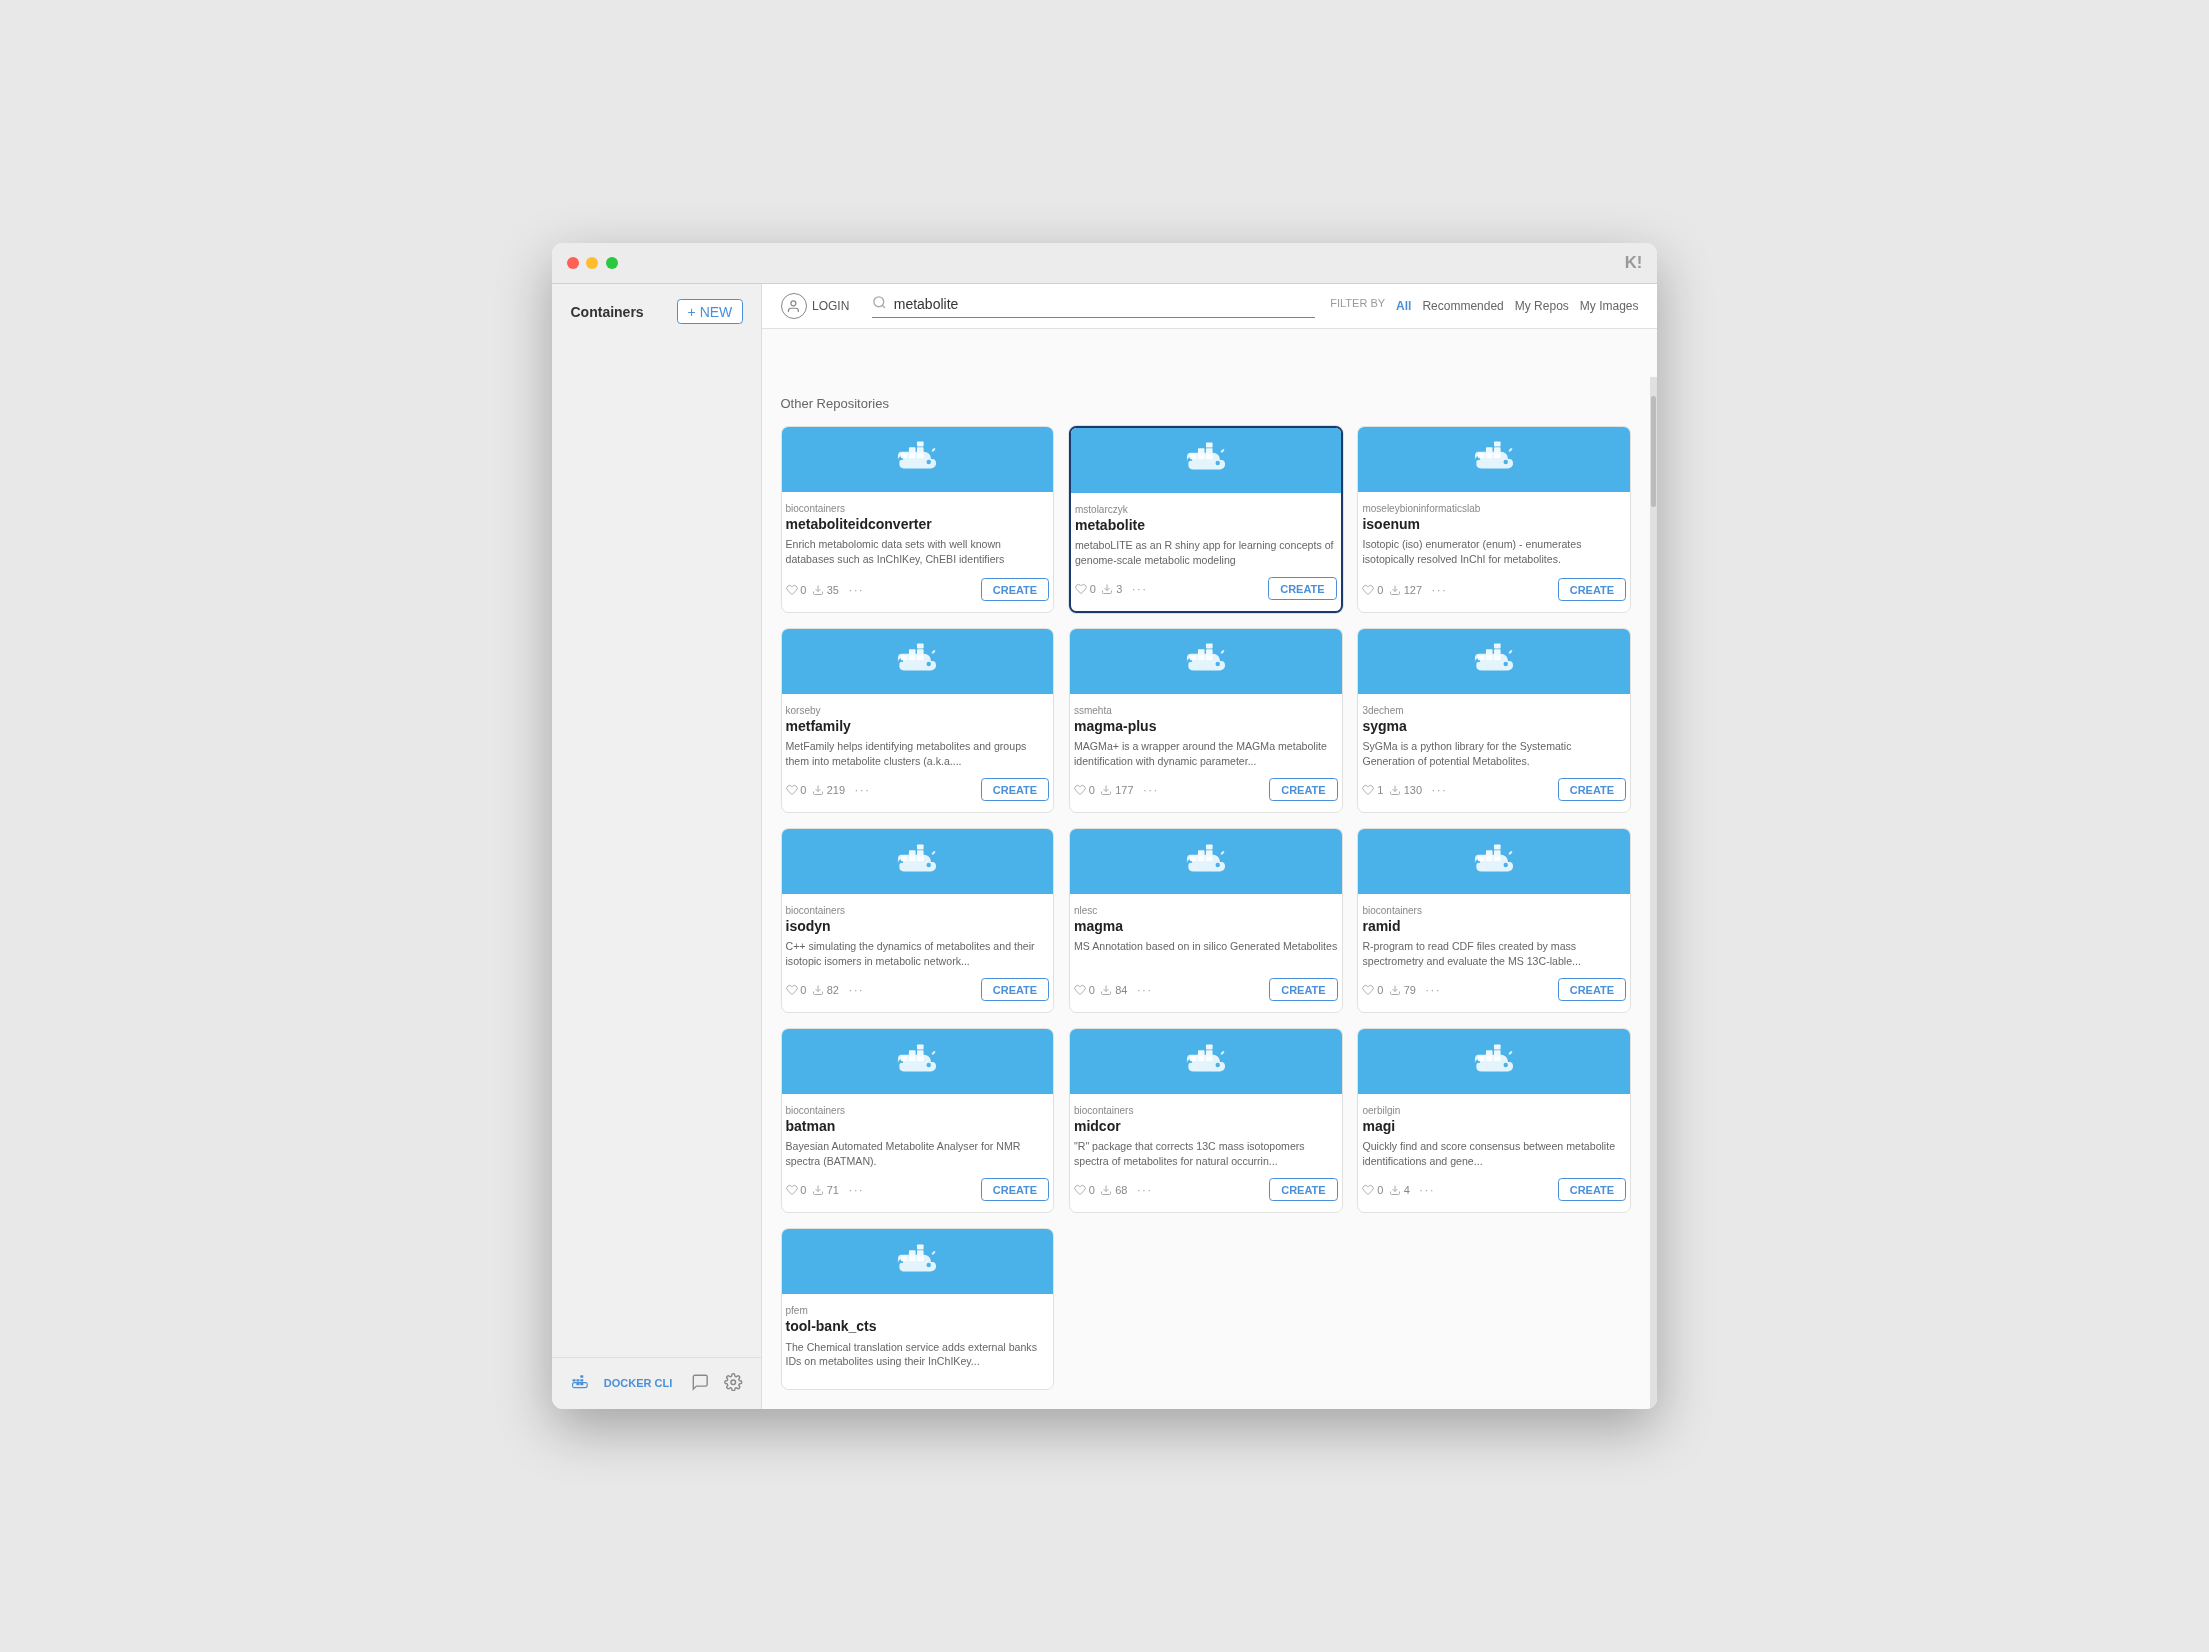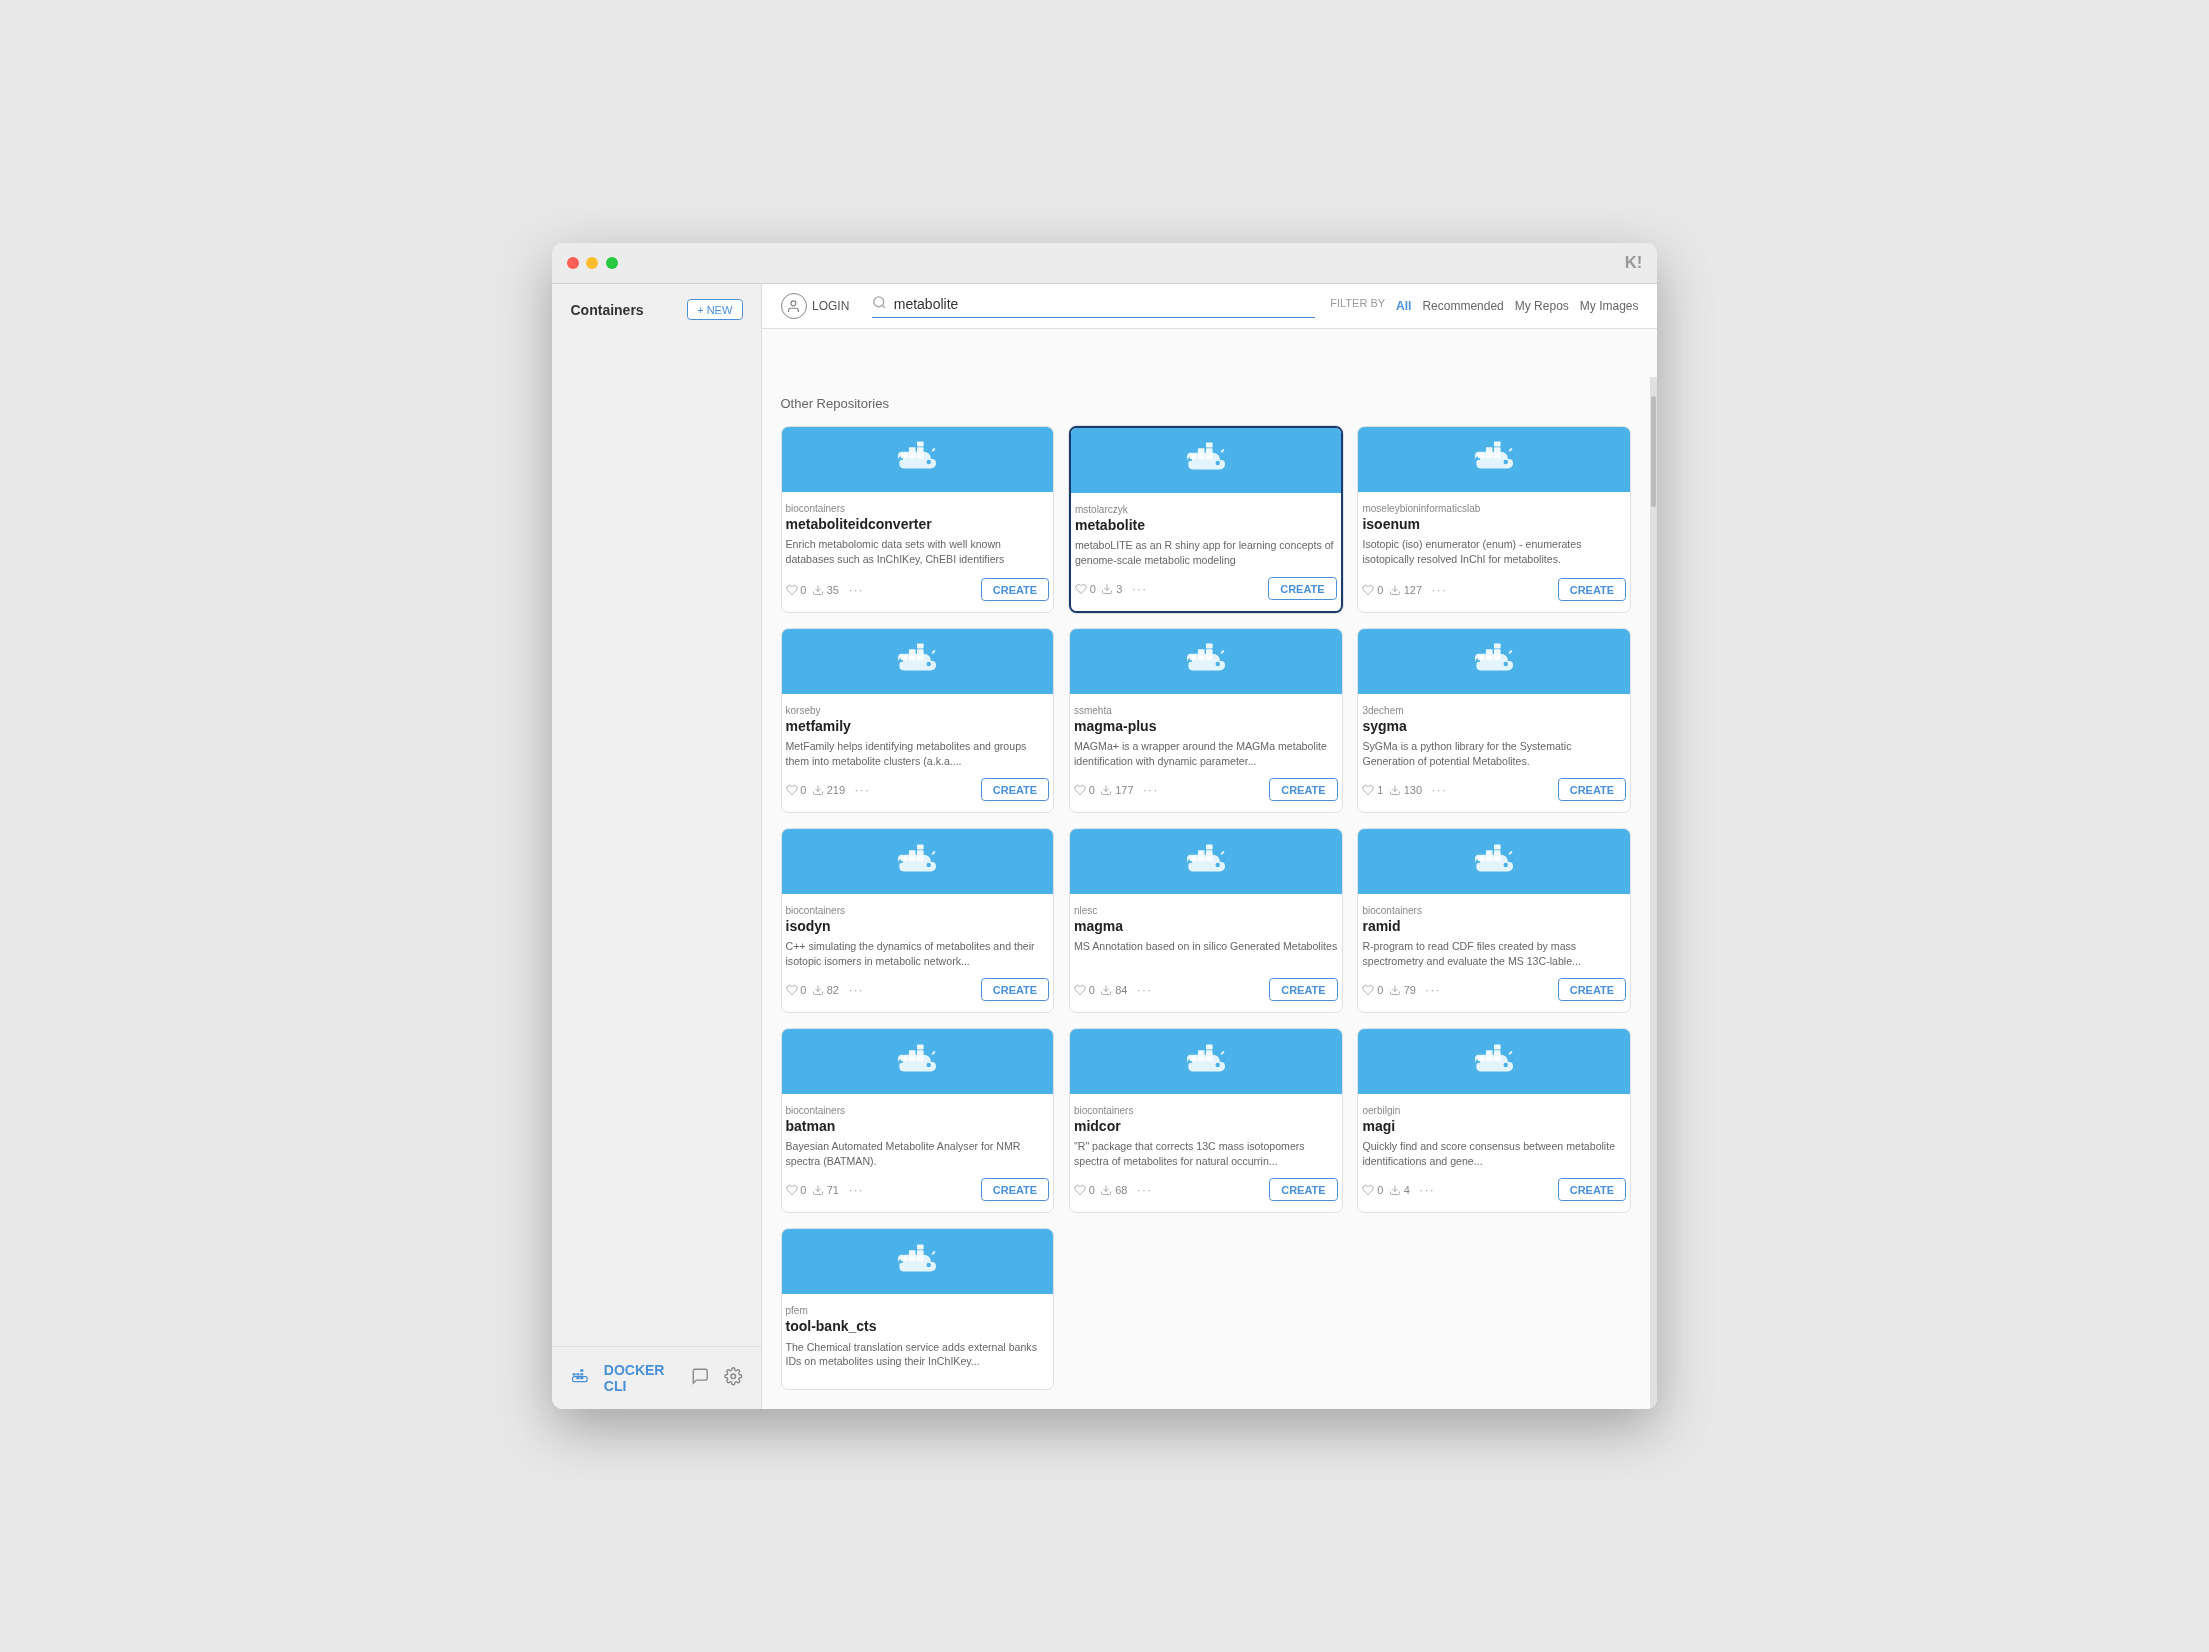--- a/index.html
+++ b/index.html
@@ -67,21 +67,21 @@
       font-size: 14px;
       font-weight: 600;
       color: #333;
     }
     .new-btn {
       border: 0.9px solid #4a90d9;
       background: white;
       color: #4a90d9;
       padding: 3.7px 9.2px;
       border-radius: 3.7px;
-      font-size: 11px;
+      font-size: 14px;
       cursor: pointer;
     }
     .sidebar-footer {
       margin-top: auto;
       padding: 14.8px 18.5px;
       display: flex;
       align-items: center;
       gap: 14.8px;
       border-top: 0.9px solid #ddd;
     }
@@ -302,21 +302,21 @@
           <svg width="18.5" height="18.5" viewBox="0 0 24 24" fill="#4a90d9">
             <rect x="2" y="8" width="4" height="3" rx="0.5"></rect>
             <rect x="7" y="8" width="4" height="3" rx="0.5"></rect>
             <rect x="12" y="8" width="4" height="3" rx="0.5"></rect>
             <rect x="7" y="13" width="4" height="3" rx="0.5"></rect>
             <rect x="12" y="13" width="4" height="3" rx="0.5"></rect>
             <rect x="12" y="3" width="4" height="3" rx="0.5"></rect>
             <path d="M21 14.5c0-1.5-1.2-2-2-2H4.5C3 12.5 2 13.5 2 15v2c0 1 1 2 2 2h14c2 0 3-1 3-2.5z" fill="none" stroke="#4a90d9" stroke-width="1.5"></path>
           </svg>
         </span>
-        <span style="font-size:14px;color:#4a90d9;font-weight:600;cursor:pointer;">DOCKER CLI</span>
+        <span style="font-size:11px;color:#4a90d9;font-weight:600;cursor:pointer;">DOCKER CLI</span>
         <span style="margin-left:3.7px;cursor:pointer;">
           <svg width="18.5" height="18.5" viewBox="0 0 24 24" fill="none" stroke="#888" stroke-width="1.8">
             <path d="M21 15a2 2 0 0 1-2 2H7l-4 4V5a2 2 0 0 1 2-2h14a2 2 0 0 1 2 2z"></path>
           </svg>
         </span>
         <span style="cursor:pointer;">
           <svg width="18.5" height="18.5" viewBox="0 0 24 24" fill="none" stroke="#888" stroke-width="1.8">
             <circle cx="12" cy="12" r="3"></circle>
             <path d="M19.4 15a1.65 1.65 0 0 0 .33 1.82l.06.06a2 2 0 0 1-2.83 2.83l-.06-.06a1.65 1.65 0 0 0-1.82-.33 1.65 1.65 0 0 0-1 1.51V21a2 2 0 0 1-4 0v-.09A1.65 1.65 0 0 0 9 19.4a1.65 1.65 0 0 0-1.82.33l-.06.06a2 2 0 0 1-2.83-2.83l.06-.06A1.65 1.65 0 0 0 4.68 15a1.65 1.65 0 0 0-1.51-1H3a2 2 0 0 1 0-4h.09A1.65 1.65 0 0 0 4.6 9a1.65 1.65 0 0 0-.33-1.82l-.06-.06a2 2 0 0 1 2.83-2.83l.06.06A1.65 1.65 0 0 0 9 4.68a1.65 1.65 0 0 0 1-1.51V3a2 2 0 0 1 4 0v.09a1.65 1.65 0 0 0 1 1.51 1.65 1.65 0 0 0 1.82-.33l.06-.06a2 2 0 0 1 2.83 2.83l-.06.06A1.65 1.65 0 0 0 19.4 9a1.65 1.65 0 0 0 1.51 1H21a2 2 0 0 1 0 4h-.09a1.65 1.65 0 0 0-1.51 1z"></path>
           </svg>

